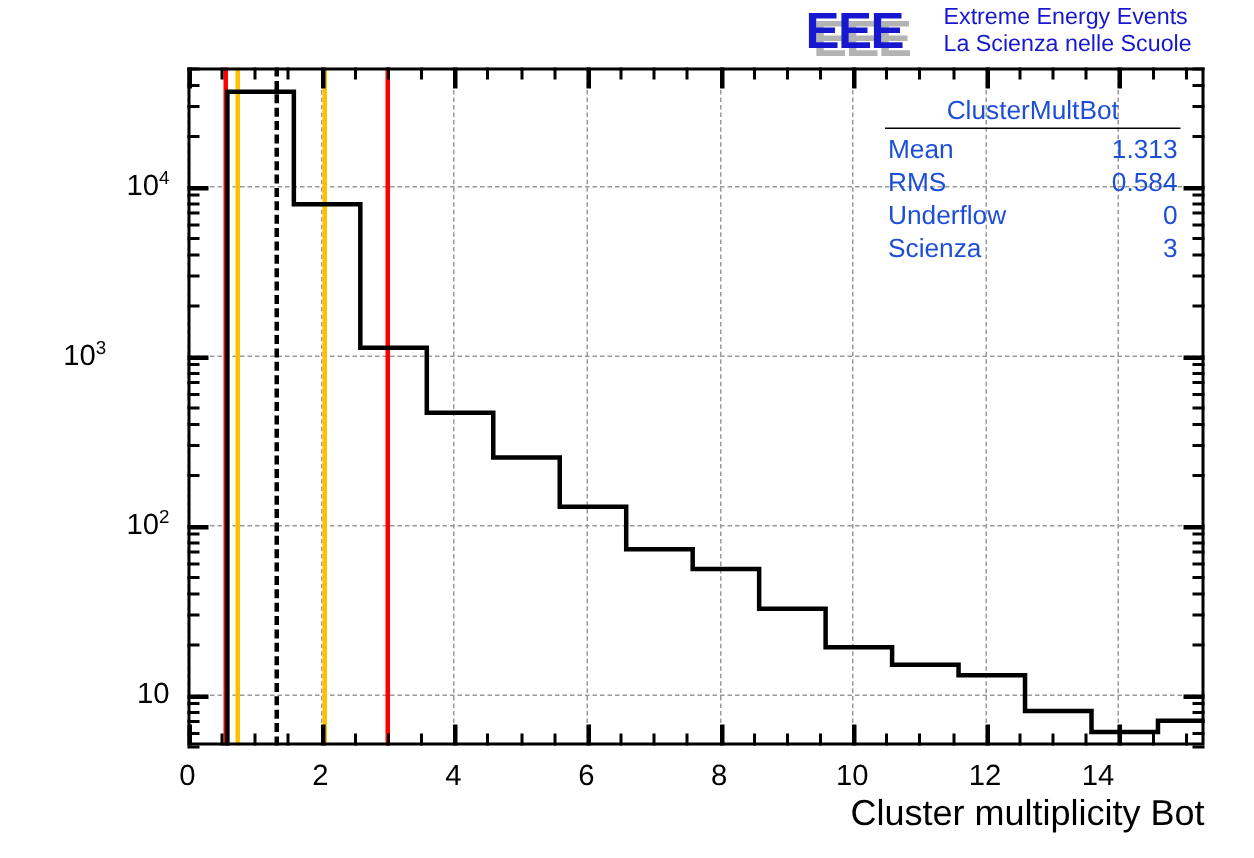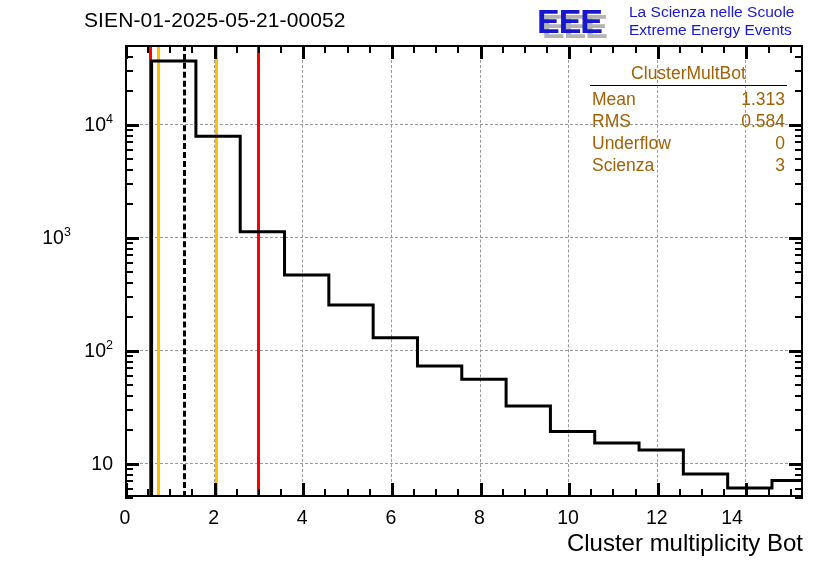--- a/index.html
+++ b/index.html
@@ -56,43 +56,42 @@
   .vline.red{border-left:3px solid #ff0000;}
   .vline.orange{border-left:3px solid #ffc000;}
   .vline.dashed{border-left:3px dashed #000000;}
 
   
   .histsvg{position:absolute;left:0;top:0;width:678px;height:452px;
            overflow:visible;}
 
   
   .stats{position:absolute;left:586px;top:63px;width:205px;
-         font-size:17.5px;color:#a16207;background:transparent;}
+         font-size:17.5px;color:#1d4ed8;background:transparent;}
   .stats .st-title{text-align:center;padding-bottom:1px;
         border-bottom:1.5px solid #000;margin:0 4px 2px 4px;}
   .stats .st-row{display:flex;justify-content:space-between;
         padding:0 6px;line-height:22px;}
   .stats .st-row .k{white-space:nowrap;}
   .stats .st-row .v{white-space:nowrap;}
 </style>
 </head>
 <body>
 
 <div id="root">
 
-  <div class="plot-title">SIEN-01-2025-05-21-00052</div>
 
   <div class="logo">
     <div class="logo-mark">
       <div class="eee-shadow">EEE</div>
       <div class="eee-main">EEE</div>
     </div>
     <div class="logo-text">
+      <div>Extreme Energy Events</div>
       <div>La Scienza nelle Scuole</div>
-      <div>Extreme Energy Events</div>
     </div>
   </div>
 
   <div class="plotarea">
     <div id="gridlayer">
         <div class="gv" style="left: 0px;"></div>
         <div class="gv" style="left: 88.6275px;"></div>
         <div class="gv" style="left: 177.255px;"></div>
         <div class="gv" style="left: 265.882px;"></div>
         <div class="gv" style="left: 354.51px;"></div>

